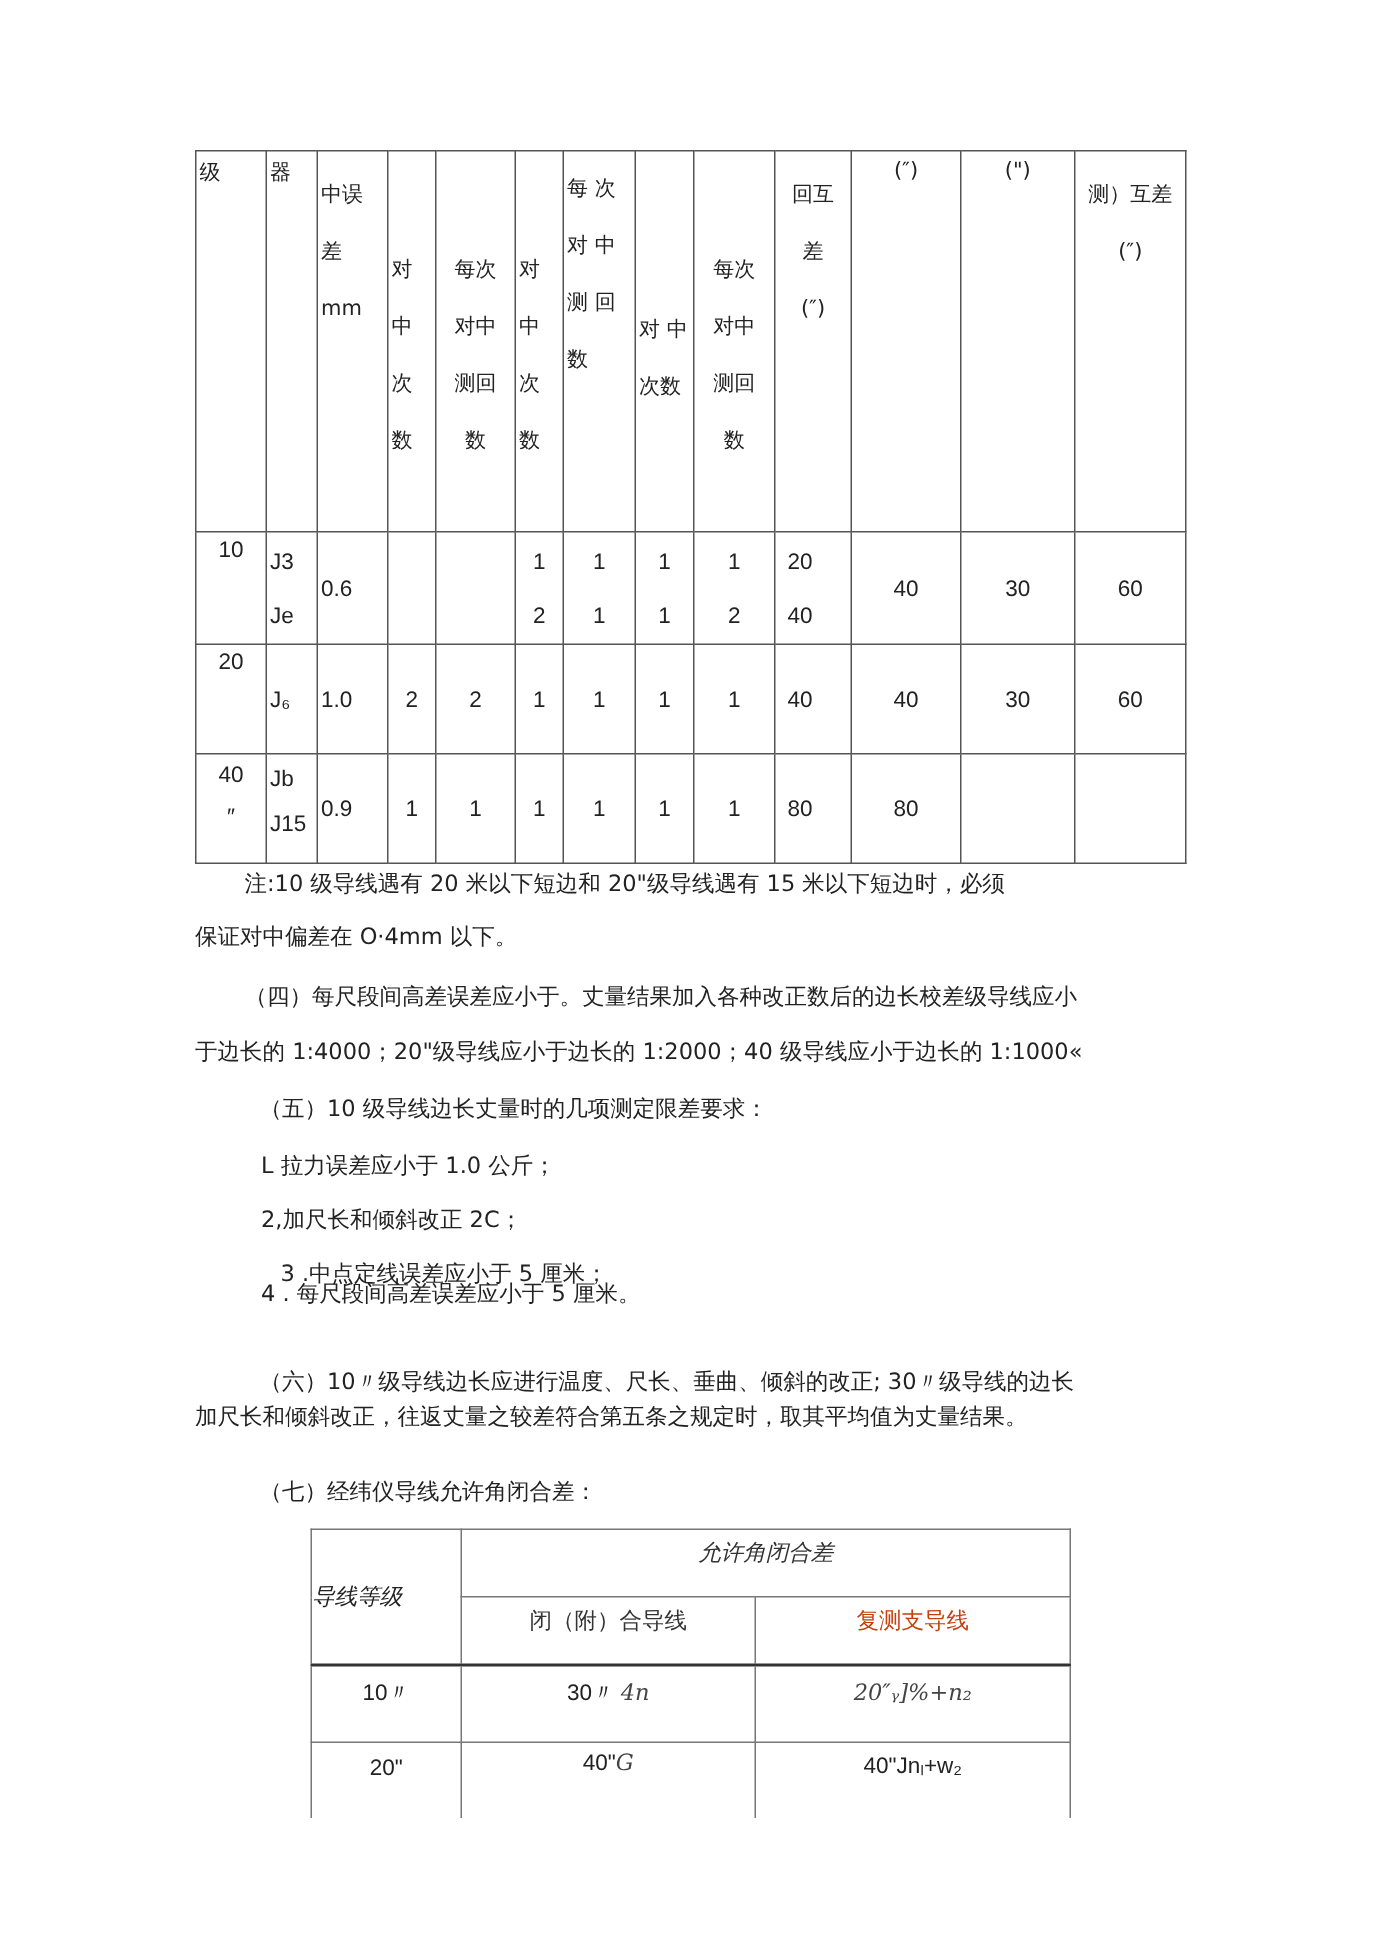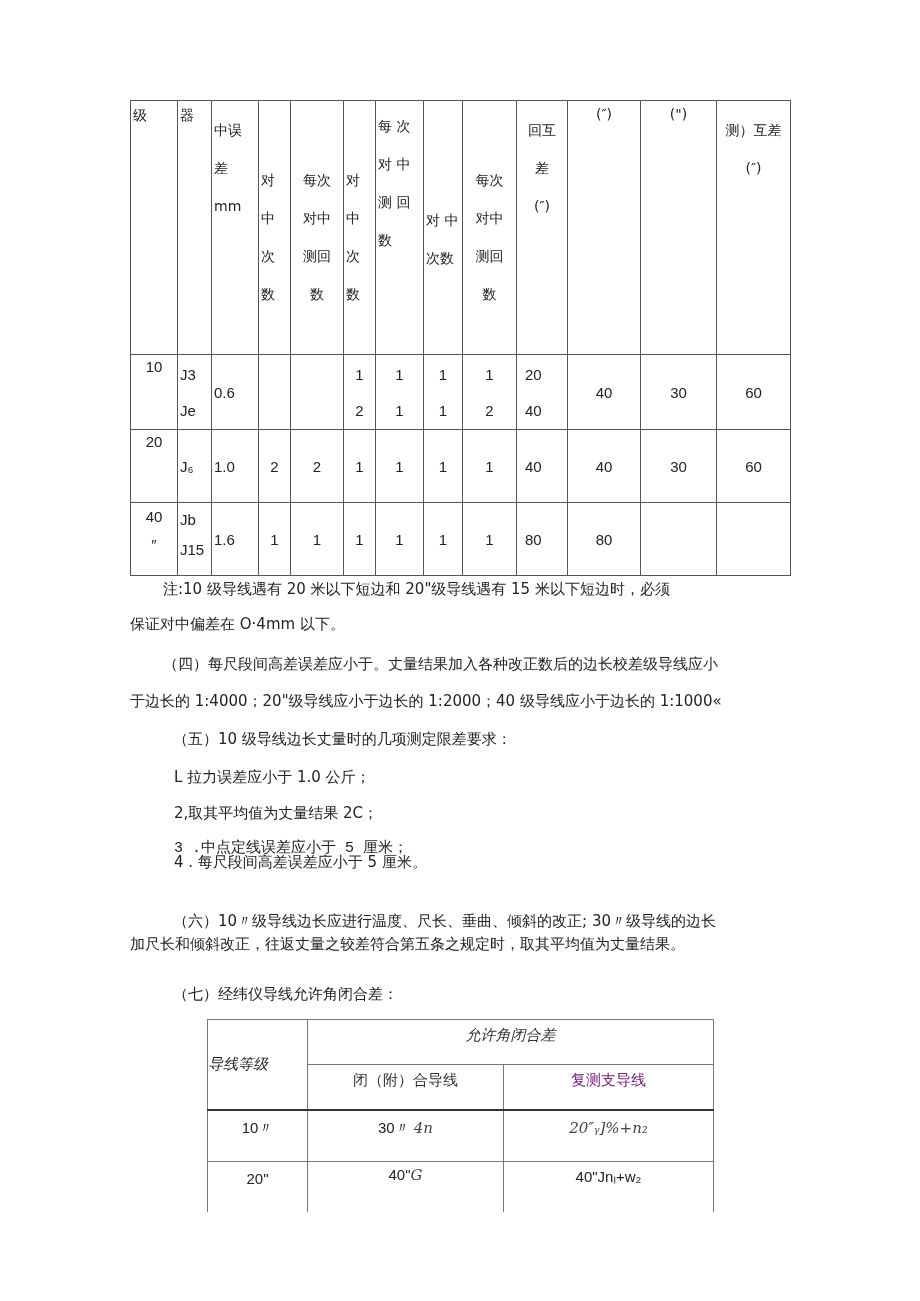--- a/index.html
+++ b/index.html
@@ -213,21 +213,21 @@
   <tr class="r3">
     <td class="lbl-num">
           <div class="cell-in ctr" style="line-height:28px;padding-top:0">40
 ″</div>
         </td>
     <td class="lbl-num">
           <div class="cell-in" style="line-height:30px">Jb
 J15</div>
         </td>
     <td class="lbl-num mid">
-          <div class="cell-in" style="line-height:20px">1.6</div>
+          <div class="cell-in" style="line-height:20px">0.9</div>
         </td>
     <td class="lbl-num mid">
           <div class="cell-in ctr" style="line-height:20px">1</div>
         </td>
     <td class="lbl-num mid">
           <div class="cell-in ctr" style="line-height:20px">1</div>
         </td>
     <td class="lbl-num mid">
           <div class="cell-in ctr" style="line-height:20px">1</div>
         </td>
@@ -255,22 +255,22 @@
   </tr>
 </tbody>
   </table>
 
 <div class="para" style="left:163px; top:579px;">注:10 级导线遇有 20 米以下短边和 20"级导线遇有 15 米以下短边时，必须</div>
 <div class="para" style="left:130px; top:614px;">保证对中偏差在 O·4mm 以下。</div>
 <div class="para" style="left:163px; top:654px;">（四）每尺段间高差误差应小于。丈量结果加入各种改正数后的边长校差级导线应小</div>
 <div class="para" style="left:130px; top:691px;">于边长的 1:4000；20"级导线应小于边长的 1:2000；40 级导线应小于边长的 1:1000«</div>
 <div class="para" style="left:173px; top:729px;">（五）10 级导线边长丈量时的几项测定限差要求：</div>
 <div class="para" style="left:174px; top:767px;">L 拉力误差应小于 1.0 公斤；</div>
-<div class="para" style="left:174px; top:803px;">2,取其平均值为丈量结果 2C；</div>
-<div class="para" style="left:174px; top:839px;font-family:Liberation Mono, monospace;">3   .中点定线误差应小于 5 厘米；</div>
+<div class="para" style="left:174px; top:803px;">2,加尺长和倾斜改正 2C；</div>
+<div class="para" style="left:187px; top:839px;">3   .中点定线误差应小于 5 厘米；</div>
 <div class="para" style="left:174px; top:852px;">4   . 每尺段间高差误差应小于 5 厘米。</div>
 <div class="para" style="left:173px; top:911px;">（六）10〃级导线边长应进行温度、尺长、垂曲、倾斜的改正; 30〃级导线的边长</div>
 <div class="para" style="left:130px; top:934px;">加尺长和倾斜改正，往返丈量之较差符合第五条之规定时，取其平均值为丈量结果。</div>
 <div class="para" style="left:173px; top:984px;">（七）经纬仪导线允许角闭合差：</div>
 
 <table class="t2">
   <colgroup>
     <col style="width:100px">
       <col style="width:196px">
       <col style="width:210px">
@@ -281,21 +281,21 @@
       <span>导线等级</span>
     </td>
     <td colspan="2" style="text-align:center; vertical-align:top; padding-top:6px; color:#333;">
       <span>允许角闭合差</span>
     </td>
   </tr>
   <tr class="hdr-b">
     <td style="text-align:center; vertical-align:top; padding-top:6px; color:#333;">
       <span>闭（附）合导线</span>
     </td>
-    <td style="text-align:center; vertical-align:top; padding-top:6px; color:#701a75;">
+    <td style="text-align:center; vertical-align:top; padding-top:6px; color:#c2410c;">
       <span>复测支导线</span>
     </td>
   </tr>
   <tr class="d1">
     <td style="text-align:center; vertical-align:top; padding-top:8px; font-family:'Liberation Sans',sans-serif;">
       <span>10〃</span>
     </td>
     <td style="text-align:center; vertical-align:top; padding-top:8px; font-family:'Liberation Sans',sans-serif;">
       <span>30〃</span>
       <span class="ital">4n</span>

